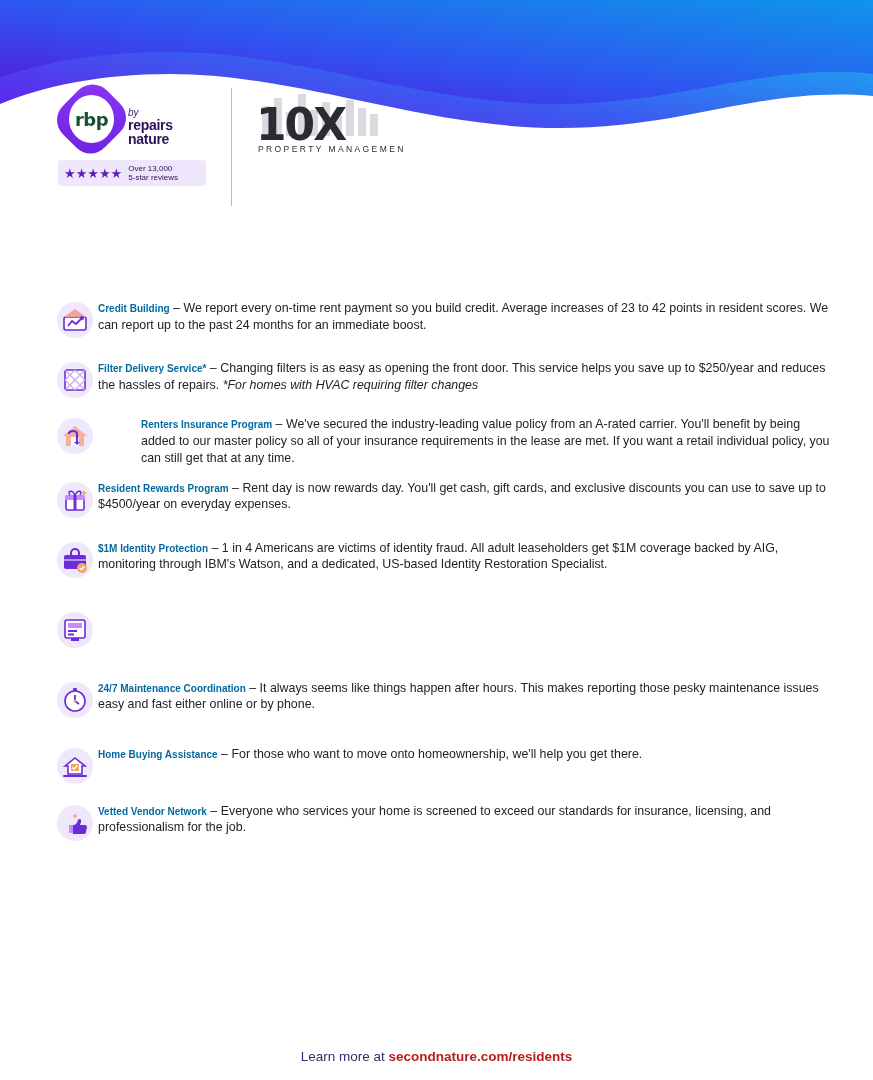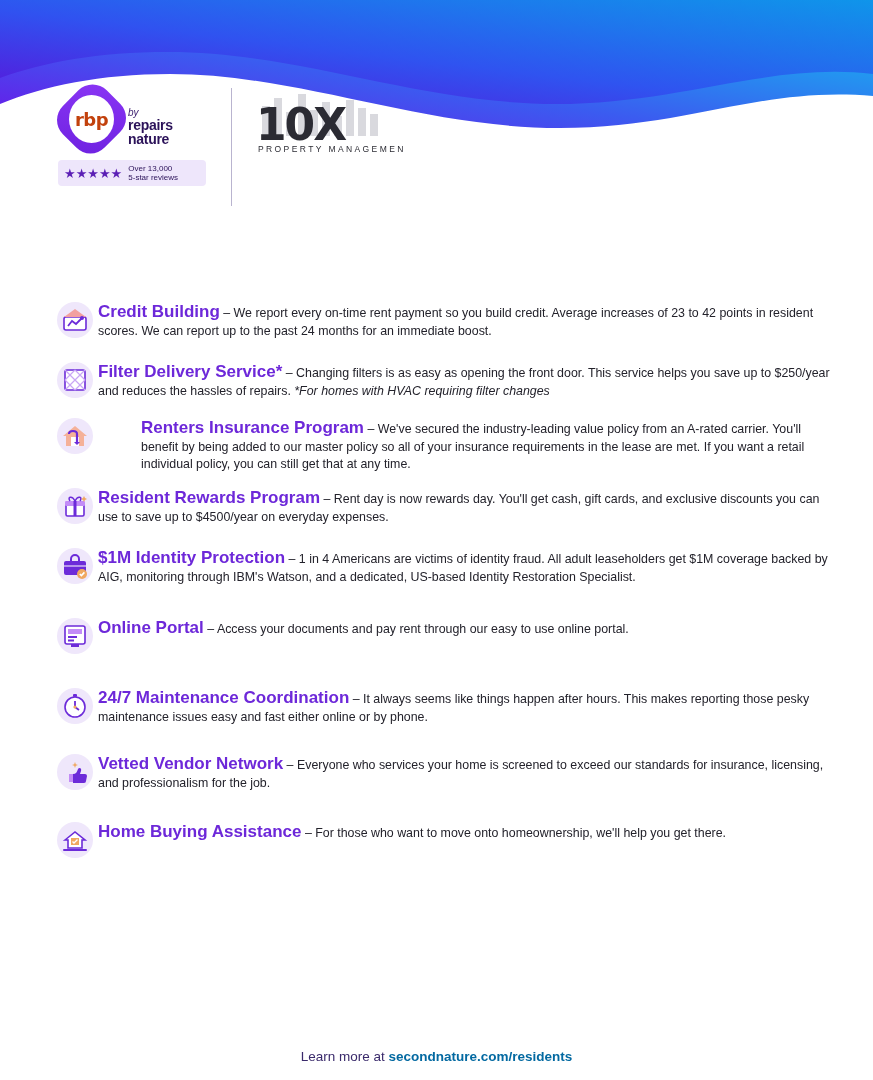--- a/index.html
+++ b/index.html
@@ -64,21 +64,21 @@
     background: #ffffff;
     border-radius: 50%;
     display: flex;
     align-items: center;
     justify-content: center;
   }
   .rbp-badge .inner span {
     font-family: "DejaVu Sans", sans-serif;
     font-weight: bold;
     font-size: 18px;
-    color: #c2410c;
+    color: #14532d;
     letter-spacing: -0.5px;
   }
   .by-second {
     line-height: 1.02;
   }
   .by-second .by {
     font-size: 10px;
     color: #3b1d6e;
     font-style: italic;
     display: block;
@@ -168,23 +168,23 @@
     justify-content: center;
   }
   .icon svg { display: block; }
   .txt {
     font-size: 12.4px;
     line-height: 1.36;
     color: #23222b;
     padding-top: 2px;
   }
   .txt b {
-    font-size: 17px;
+    font-size: 10px;
     font-weight: bold;
-    color: #6d28d9;
+    color: #0369a1;
   }
   .txt i {
     font-style: italic;
   }
 
   
   .item.i1 { margin-bottom: 16px; }
   .item.i2 { margin-bottom: 12px; }
   .item.i3 { margin-bottom: 11px; gap: 43px; }
   .item.i4 { margin-bottom: 16px; }
@@ -196,21 +196,21 @@
   
   .footer {
     position: absolute;
     left: 0; right: 0;
     bottom: 16px;
     text-align: center;
     font-size: 13.5px;
     color: #3a2a6b;
   }
   .footer a {
-    color: #0369a1;
+    color: #b91c1c;
     font-weight: bold;
     text-decoration: none;
   }
 </style>
 </head>
 <body>
 
 <div class="page">
 
   <div class="wave-wrap">
@@ -363,68 +363,65 @@
       <div class="icon">
         <svg width="40" height="40" viewBox="0 0 40 40">
             <circle cx="20" cy="20" r="18" fill="#efe7fb"></circle>
             <rect x="10" y="10" width="20" height="18" rx="2" fill="#ffffff" stroke="#6c2bd9" stroke-width="1.6"></rect>
             <rect x="13" y="13" width="14" height="5" fill="#c38cf7"></rect>
             <rect x="13" y="20" width="9" height="2" fill="#6c2bd9"></rect>
             <rect x="13" y="23.5" width="6" height="2" fill="#6c2bd9"></rect>
             <rect x="16" y="28" width="8" height="3" fill="#6c2bd9"></rect>
           </svg>
       </div>
-      <div class="txt">
-        <b>Online Portal</b><span> – </span><span>Access your documents and pay rent through our easy to use online portal.</span>
-      </div>
     </div>
 
     <div class="item i7">
       <div class="icon">
         <svg width="40" height="40" viewBox="0 0 40 40">
             <circle cx="20" cy="20" r="18" fill="#efe7fb"></circle>
             <circle cx="20" cy="21" r="10" fill="#ffffff" stroke="#6c2bd9" stroke-width="1.6"></circle>
             <path d="M20 15 v6 l4 3" stroke="#6c2bd9" stroke-width="1.8" fill="none"></path>
             <circle cx="20" cy="21" r="1.6" fill="#f0a860"></circle>
             <rect x="18" y="8" width="4" height="3" rx="1" fill="#6c2bd9"></rect>
           </svg>
       </div>
       <div class="txt">
         <b>24/7 Maintenance Coordination</b><span> – </span><span>It always seems like things happen after hours. This makes reporting those pesky maintenance issues easy and fast either online or by phone.</span>
       </div>
     </div>
 
-    <div class="item i8">
-      <div class="icon">
-        <svg width="40" height="40" viewBox="0 0 40 40">
-            <circle cx="20" cy="20" r="18" fill="#efe7fb"></circle>
-            <path d="M14 22 h4 v8 h-4 z" fill="#c38cf7"></path>
-            <path d="M18 22 c3 0 4-2 5-5 c1-2 4-1 3 2 l-1 3 h5 a2 2 0 0 1 2 2 l-1 5 a2 2 0 0 1 -2 2 h-11 z" fill="#6c2bd9"></path>
-            <path d="M20 10 l0.8 2.2 2.2 0.8 -2.2 0.8 -0.8 2.2 -0.8 -2.2 -2.2 -0.8 2.2 -0.8z" fill="#f0a860"></path>
-          </svg>
-      </div>
-      <div class="txt">
-        <b>Vetted Vendor Network</b><span> – </span><span>Everyone who services your home is screened to exceed our standards for insurance, licensing, and professionalism for the job.</span>
-      </div>
-    </div>
-
     <div class="item i9">
       <div class="icon">
         <svg width="40" height="40" viewBox="0 0 40 40">
             <circle cx="20" cy="20" r="18" fill="#efe7fb"></circle>
             <path d="M10 20 L20 12 L30 20 L27 20 L27 28 L13 28 L13 20 Z" fill="#ffffff" stroke="#6c2bd9" stroke-width="1.6"></path>
             <rect x="16" y="18" width="8" height="7" fill="#f0a860"></rect>
             <path d="M17.5 21.5 l1.5 1.5 3.5 -3.5" stroke="#ffffff" stroke-width="1.4" fill="none"></path>
             <path d="M9 30 h22" stroke="#6c2bd9" stroke-width="2" stroke-linecap="round"></path>
           </svg>
       </div>
       <div class="txt">
         <b>Home Buying Assistance</b><span> – </span><span>For those who want to move onto homeownership, we'll help you get there.</span>
       </div>
     </div>
 
+    <div class="item i8">
+      <div class="icon">
+        <svg width="40" height="40" viewBox="0 0 40 40">
+            <circle cx="20" cy="20" r="18" fill="#efe7fb"></circle>
+            <path d="M14 22 h4 v8 h-4 z" fill="#c38cf7"></path>
+            <path d="M18 22 c3 0 4-2 5-5 c1-2 4-1 3 2 l-1 3 h5 a2 2 0 0 1 2 2 l-1 5 a2 2 0 0 1 -2 2 h-11 z" fill="#6c2bd9"></path>
+            <path d="M20 10 l0.8 2.2 2.2 0.8 -2.2 0.8 -0.8 2.2 -0.8 -2.2 -2.2 -0.8 2.2 -0.8z" fill="#f0a860"></path>
+          </svg>
+      </div>
+      <div class="txt">
+        <b>Vetted Vendor Network</b><span> – </span><span>Everyone who services your home is screened to exceed our standards for insurance, licensing, and professionalism for the job.</span>
+      </div>
+    </div>
+
   </div>
 
   <div class="footer">
     <span>Learn more at </span><a href="#">secondnature.com/residents</a>
   </div>
 
 </div>
 
 </body></html>

